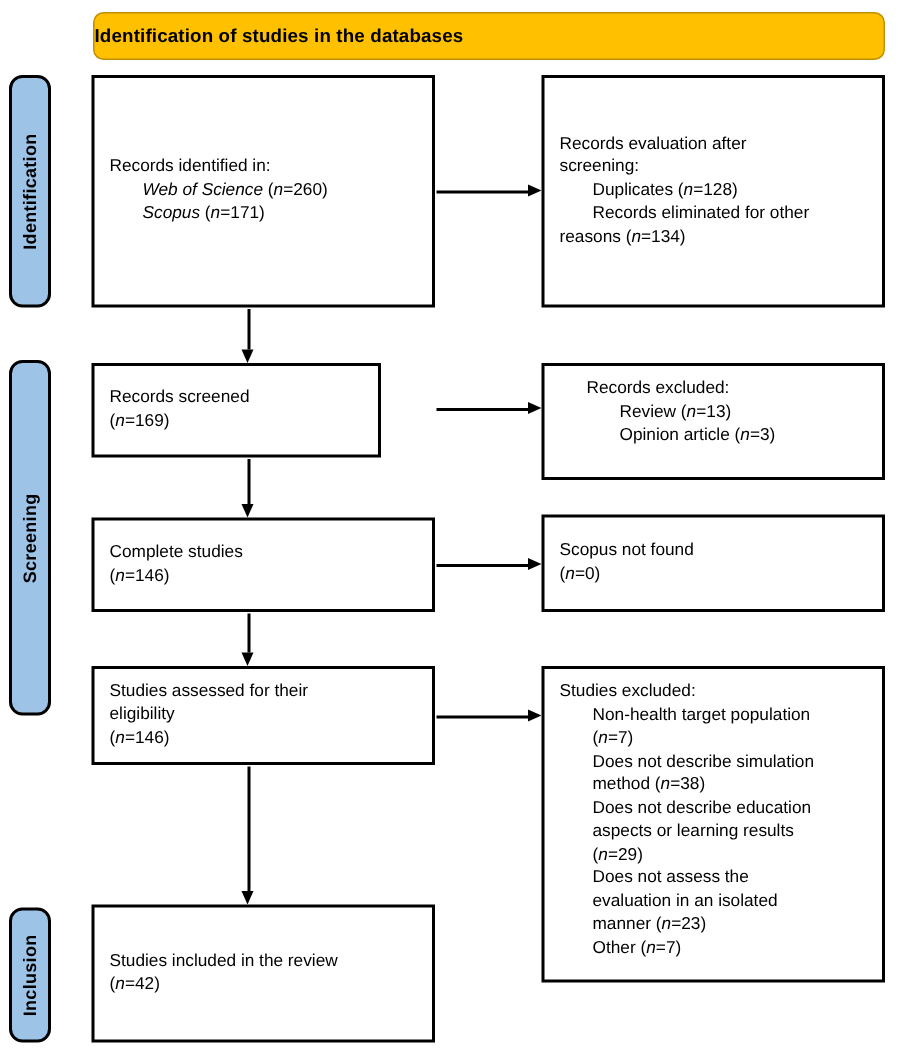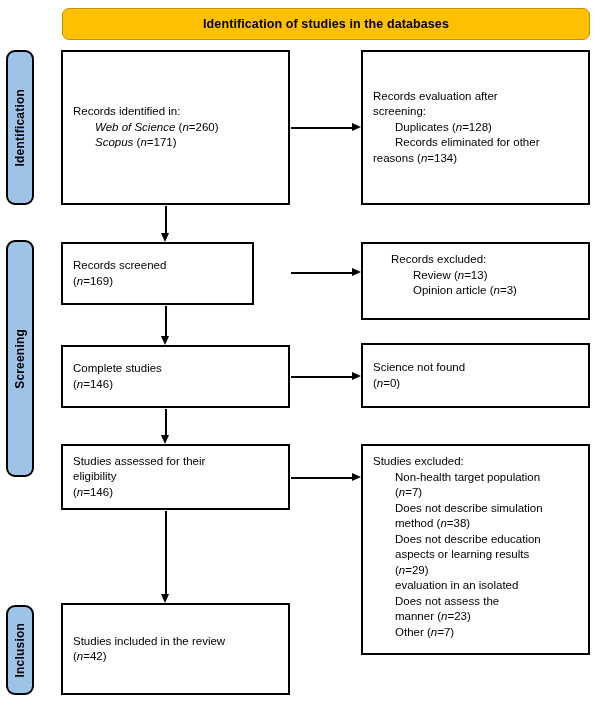--- a/index.html
+++ b/index.html
@@ -22,21 +22,20 @@
     left: 62px;
     top: 8px;
     width: 528px;
     height: 32px;
     box-sizing: border-box;
     background: #FFC000;
     border: 1px solid #BF9000;
     border-radius: 7px;
     display: flex;
     align-items: center;
-    justify-content: center;
     font-size: 12.5px;
     font-weight: bold;
     letter-spacing: 0.1px;
   }
 
   
   .stage-pill {
     position: absolute;
     left: 6px;
     width: 28px;
@@ -223,21 +222,21 @@
   <p>Complete studies</p>
   <p>(<i>n</i>=146)</p>
 </div>
 
 <div class="arrow-h" id="arrow-h-3">
   <div class="shaft"></div>
   <div class="head"></div>
 </div>
 
 <div class="flow-box" id="box-not-found">
-  <p>Science not found</p>
+  <p>Scopus not found</p>
   <p>(<i>n</i>=0)</p>
 </div>
 
 <div class="arrow-v" id="arrow-v-3">
   <div class="shaft"></div>
   <div class="head"></div>
 </div>
 
 <div class="flow-box" id="box-assessed">
   <p>Studies assessed for their</p>
@@ -252,22 +251,22 @@
 
 <div class="flow-box top-align" id="box-studies-excl">
   <p>Studies excluded:</p>
   <p class="indent">Non-health target population</p>
   <p class="indent">(<i>n</i>=7)</p>
   <p class="indent">Does not describe simulation</p>
   <p class="indent">method (<i>n</i>=38)</p>
   <p class="indent">Does not describe education</p>
   <p class="indent">aspects or learning results</p>
   <p class="indent">(<i>n</i>=29)</p>
+  <p class="indent">Does not assess the</p>
   <p class="indent">evaluation in an isolated</p>
-  <p class="indent">Does not assess the</p>
   <p class="indent">manner (<i>n</i>=23)</p>
   <p class="indent">Other (<i>n</i>=7)</p>
 </div>
 
 <div class="arrow-v" id="arrow-v-4">
   <div class="shaft"></div>
   <div class="head"></div>
 </div>
 
 <div class="flow-box" id="box-included">

